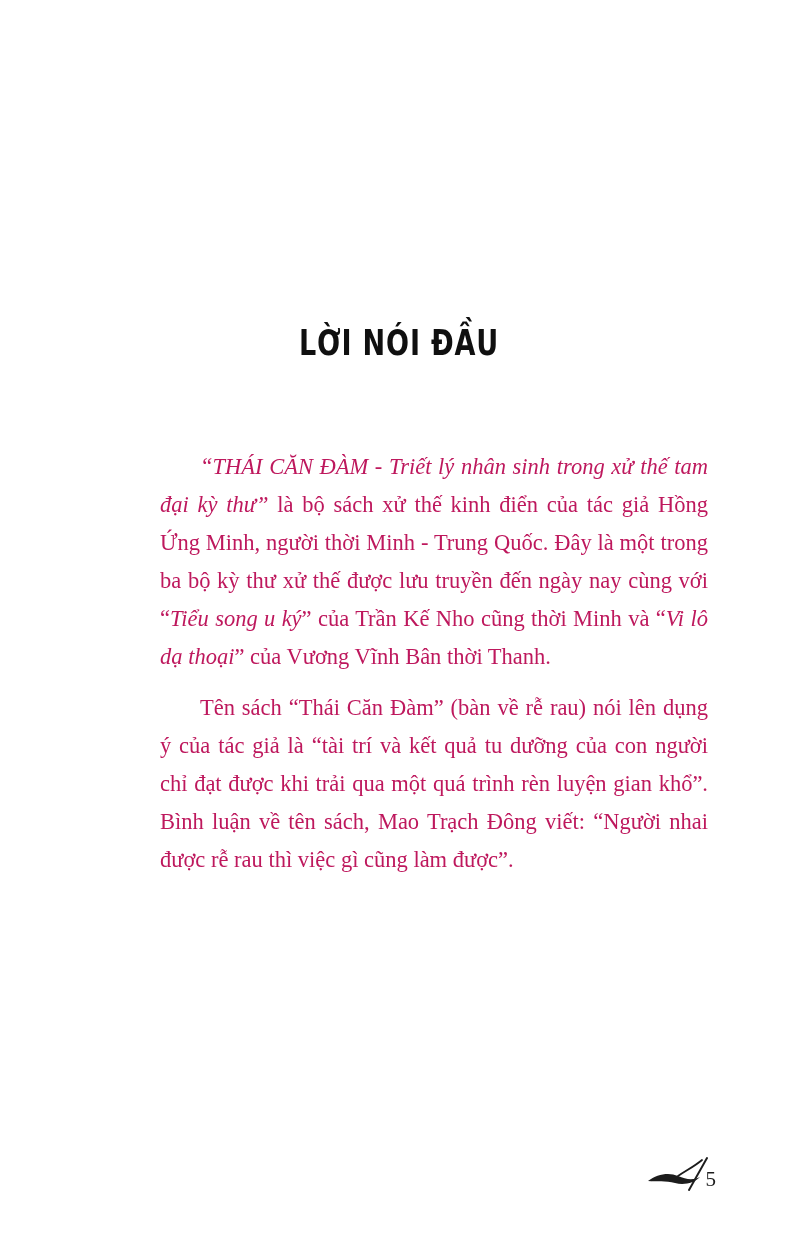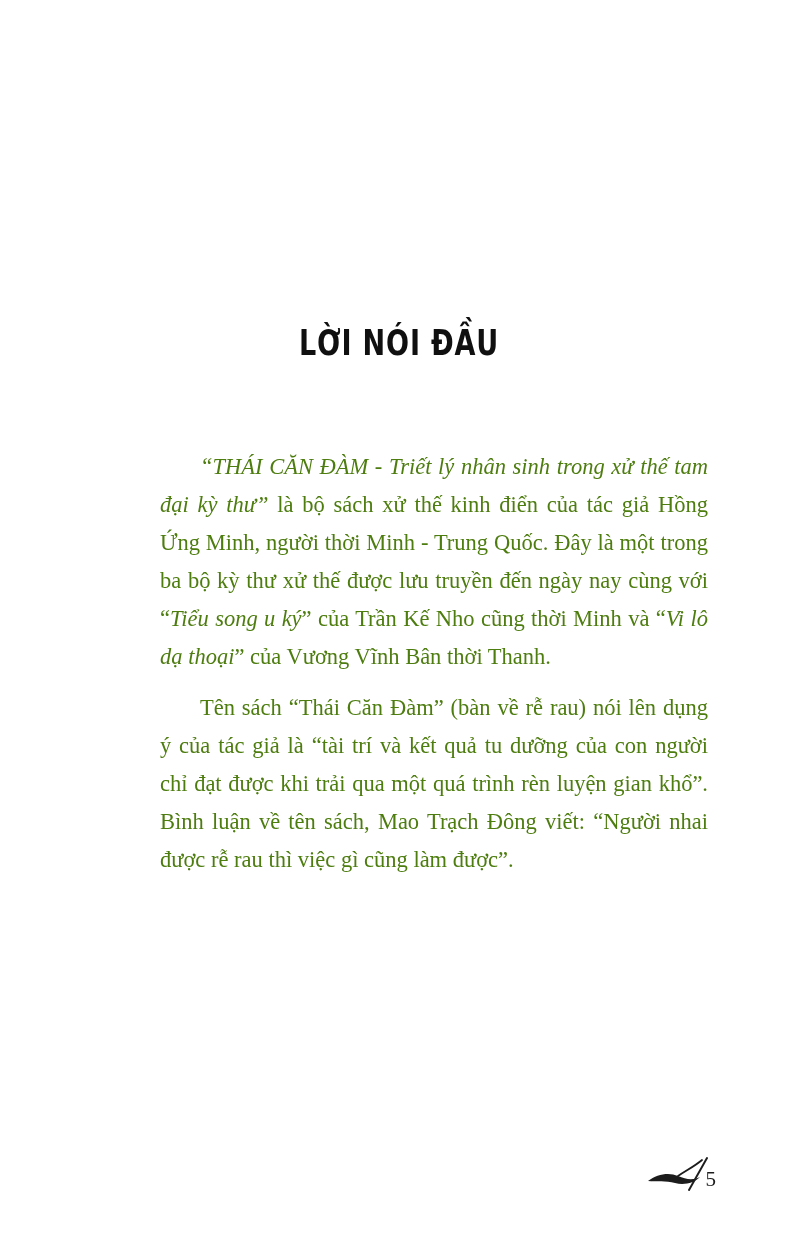--- a/index.html
+++ b/index.html
@@ -37,21 +37,21 @@
   .body-text {
     margin-top: 86px;
     padding: 0 90px 0 160px;
   }
   .body-text p {
     margin: 0 0 13px 0;
     font-size: 22.5px;
     line-height: 38px;
     text-align: justify;
     text-indent: 40px;
-    color: #4d7c0f;
+    color: #be185d;
   }
   .italic {
     font-style: italic;
   }
   .footer {
     position: absolute;
     right: 82px;
     bottom: 54px;
     display: flex;
     align-items: flex-end;

